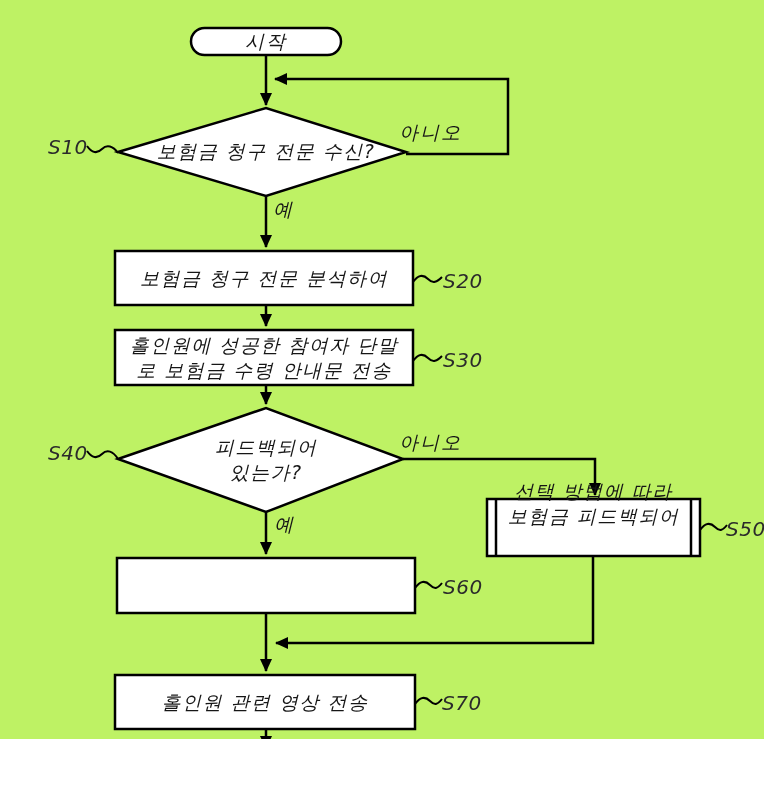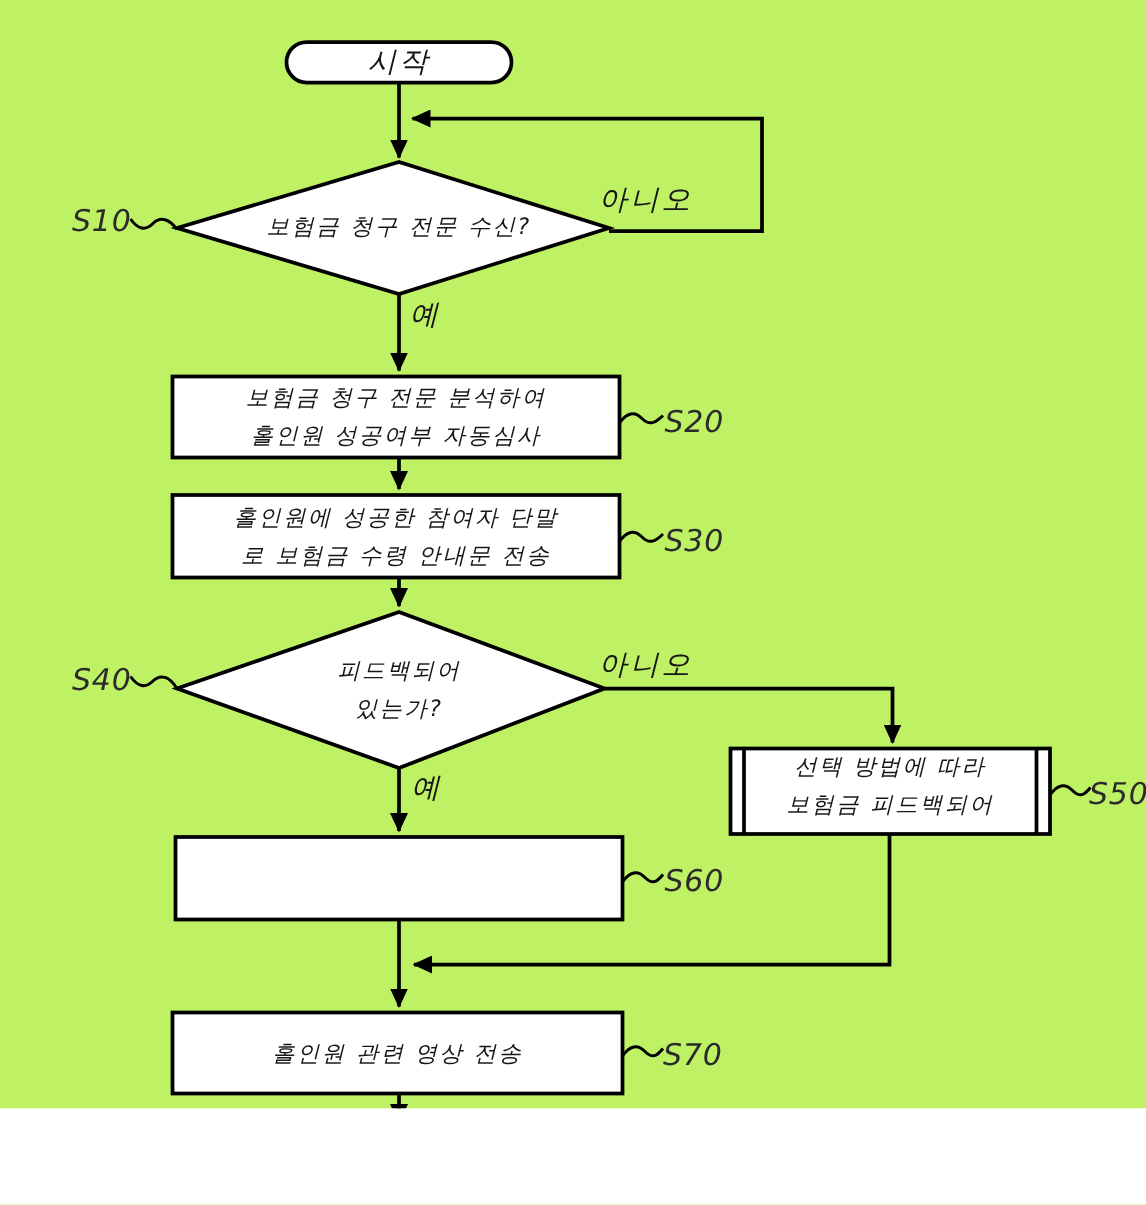--- a/index.html
+++ b/index.html
@@ -4,21 +4,21 @@
 <style>
   html,body{margin:0;padding:0;background:#ffffff;}
   #stage{
     position:relative;width:764px;height:739px;background:#bef264;overflow:hidden;
     font-family:"DejaVu Sans","Liberation Sans",sans-serif;color:#161616;font-style:italic;
   }
   #shapes{position:absolute;left:0;top:0;width:764px;height:803px;}
   .txt{position:absolute;color:#161616;}
   .node-text{
     display:flex;flex-direction:column;align-items:center;justify-content:center;
-    text-align:center;font-size:15px;line-height:25px;letter-spacing:1.5px;white-space:nowrap;
+    text-align:center;font-size:19px;line-height:25px;letter-spacing:1.5px;white-space:nowrap;
   }
   .terminal-text{font-size:19px;letter-spacing:2px;}
   .step-label{font-size:20px;color:#2b2b2b;letter-spacing:0.5px;white-space:nowrap;}
   .step-label.right-align{text-align:right;}
   .branch-label{font-size:19px;letter-spacing:2px;white-space:nowrap;text-align:center;}
 </style>
 </head>
 <body>
 
 <div id="stage">
@@ -61,34 +61,33 @@
     <path d="M415,588 c5,-7 10,-8 15,-3 c5,5 8,3 12,-2" fill="none" stroke="#000" stroke-width="2"></path>
     <path d="M415,704 c5,-7 10,-8 15,-3 c5,5 8,3 12,-2" fill="none" stroke="#000" stroke-width="2"></path>
   </svg>
 
   <div class="txt node-text terminal-text" style="left:191px;top:28px;width:150px;height:27px;">시작</div>
 
   <div class="txt node-text" style="left:126px;top:127px;width:280px;height:48px;">보험금 청구 전문 수신?</div>
 
   <div class="txt node-text" style="left:120px;top:252px;width:288px;height:52px;">
     <span>보험금 청구 전문 분석하여</span>
-    <span>홀인원 성공여부 자동심사</span>
   </div>
 
   <div class="txt node-text" style="left:120px;top:331px;width:288px;height:53px;">
     <span>홀인원에 성공한 참여자 단말</span>
     <span>로 보험금 수령 안내문 전송</span>
   </div>
 
   <div class="txt node-text" style="left:126px;top:414px;width:280px;height:92px;">
     <span>피드백되어</span>
     <span>있는가?</span>
   </div>
 
-  <div class="txt node-text" style="left:497px;top:496px;width:193px;height:55px;">
+  <div class="txt node-text" style="left:497px;top:476px;width:193px;height:55px;">
     <span>선택 방법에 따라</span>
     <span>보험금 피드백되어</span>
   </div>
 
 
   <div class="txt node-text" style="left:120px;top:676px;width:290px;height:52px;">홀인원 관련 영상 전송</div>
 
   <div class="txt node-text terminal-text" style="left:191px;top:752px;width:150px;height:28px;">종료</div>
 
   <div class="txt step-label right-align" style="left:48px;top:135px;width:37px;">S10</div>

